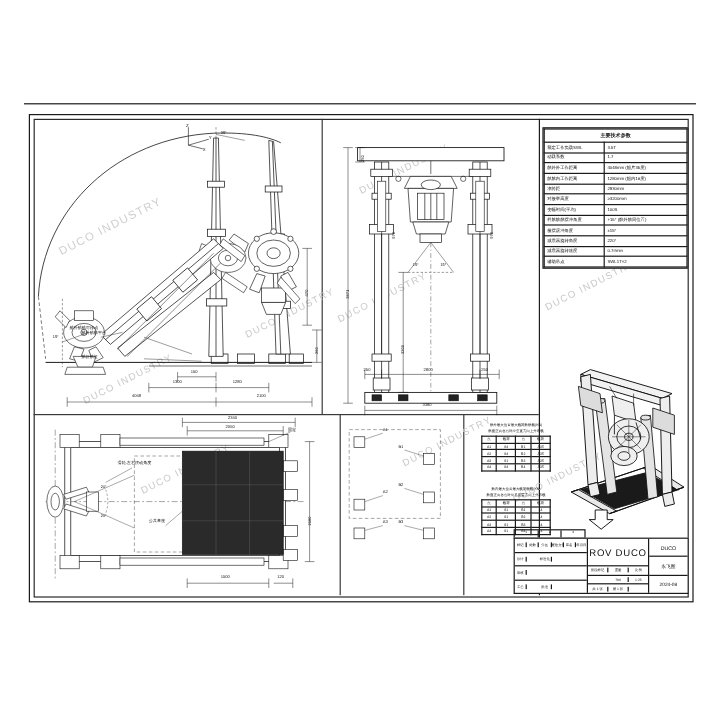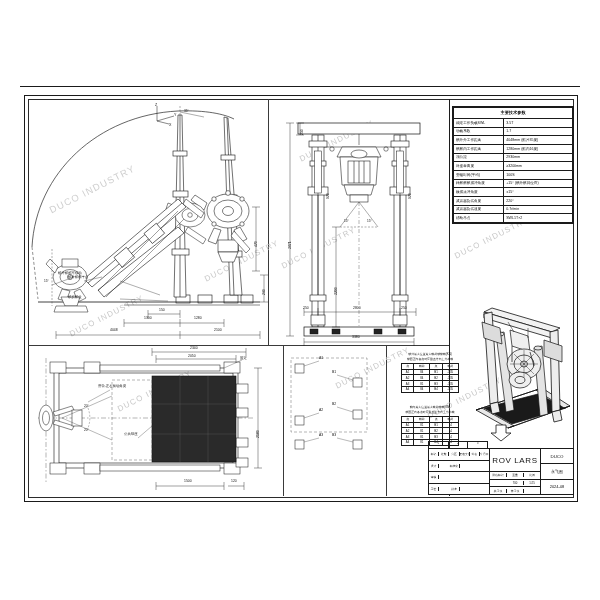--- a/index.html
+++ b/index.html
@@ -756,21 +756,21 @@
           <div class="tb-cell">工艺</div>
           <div class="tb-cell"></div>
           <div class="tb-cell">批准</div>
           <div class="tb-cell"></div>
           <div class="tb-cell"></div>
           <div class="tb-cell"></div>
         </div>
       </div>
     <div class="tb-mid">
       <div style="flex:2;border-bottom:0.6px solid #1a1a1a;">
-        <div class="tb-name">ROV LARS</div>
+        <div class="tb-name">ROV DUCO</div>
       </div>
       <div id="tb-mid-rows" style="flex:2;display:flex;flex-direction:column;">
           <div class="tb-row">
             <div class="tb-cell">阶段标记</div>
             <div class="tb-cell">重量</div>
             <div class="tb-cell">比例</div>
           </div>
           <div class="tb-row">
             <div class="tb-cell"></div>
             <div class="tb-cell">700</div>

